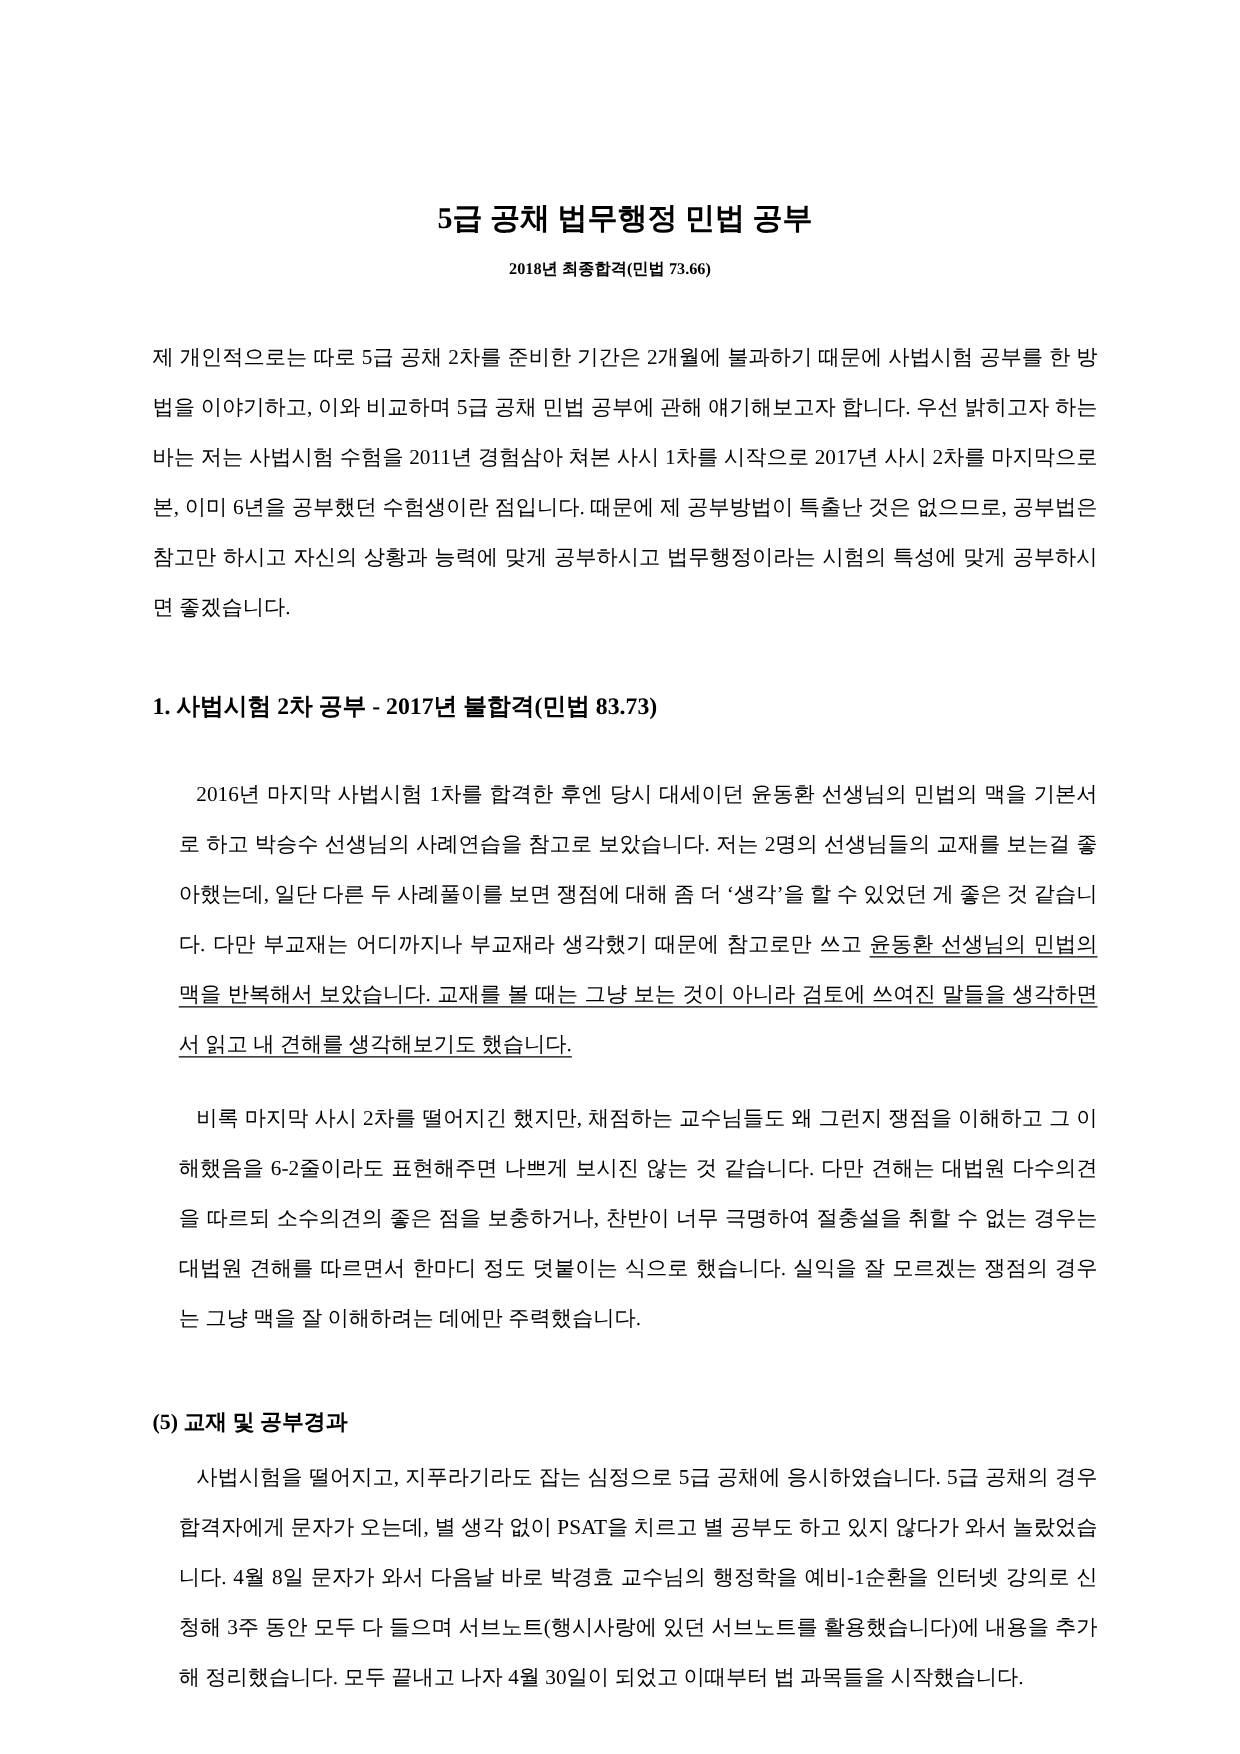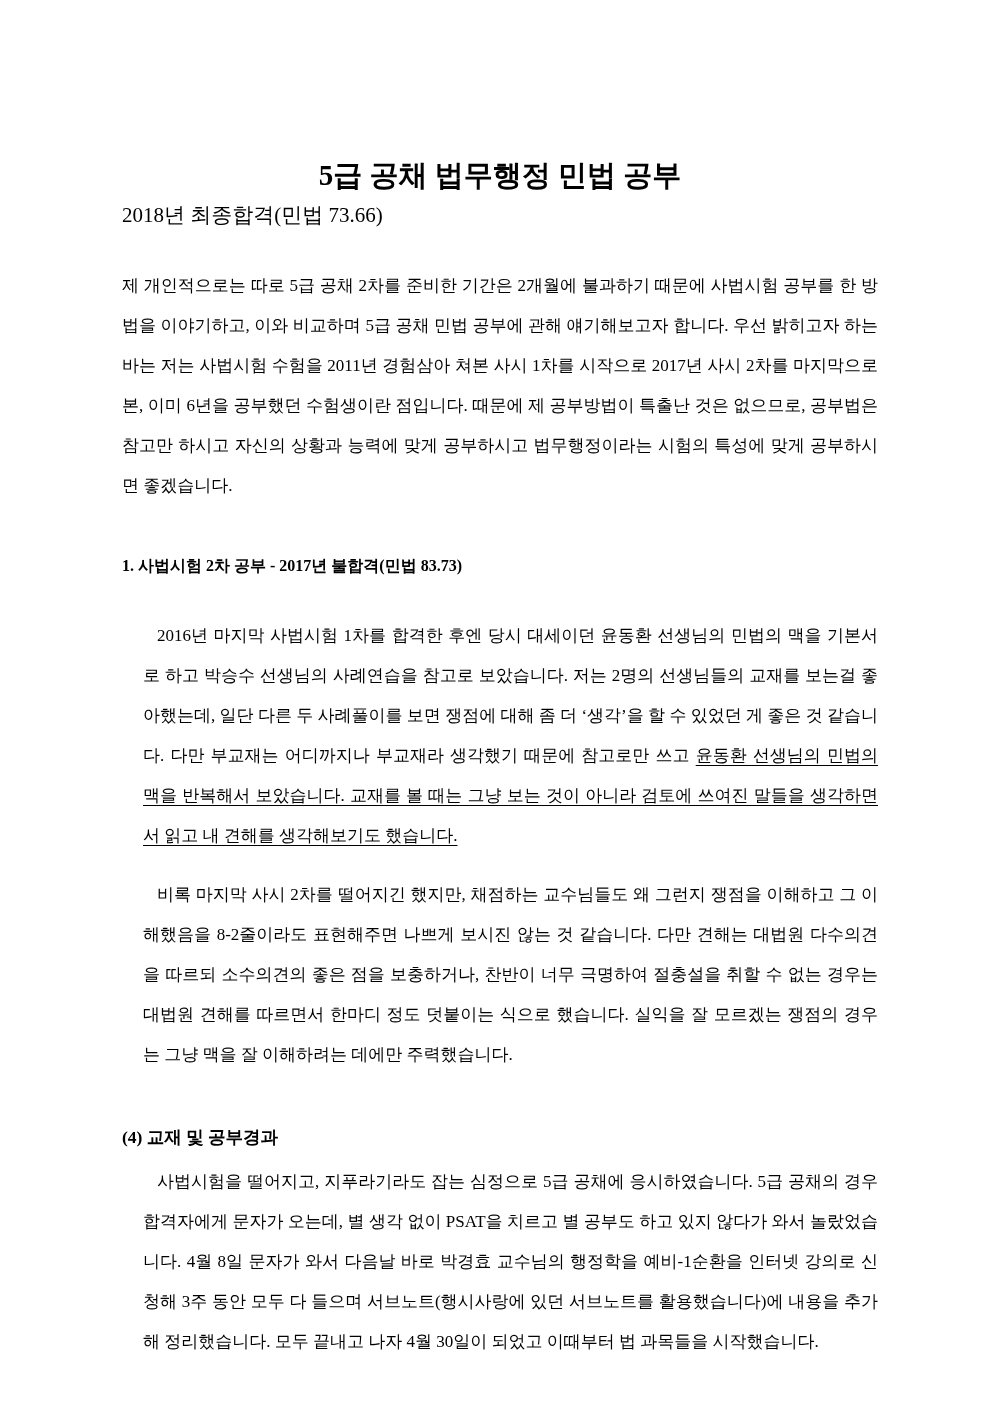--- a/index.html
+++ b/index.html
@@ -15,30 +15,30 @@
     position: relative;
     overflow: hidden;
   }
   .page {
     position: absolute;
     left: 122px;
     top: 158px;
     width: 756px;
   }
   .doc-title {
-    font-size: 29px;
+    font-size: 24px;
     font-weight: bold;
     text-align: center;
     margin: 0 0 8px 0;
     line-height: 34px;
   }
   .byline {
-    text-align: left;
-    font-weight: normal;
-    font-size: 21px;
+    text-align: center;
+    font-weight: bold;
+    font-size: 13px;
     line-height: 30px;
     margin: 0 0 36px 0;
   }
   .byline .line1 {
     padding-right: 24px;
   }
   .body-para {
     font-size: 17px;
     line-height: 40px;
     text-align: justify;
@@ -46,21 +46,21 @@
     margin: 0;
   }
   .indent {
     text-indent: 14px;
     margin-left: 21px;
   }
   .para-intro   { margin-bottom: 47px; }
   .para-s1a     { margin-bottom: 19px; }
   .para-s1b     { margin-bottom: 50px; }
   .sec-heading {
-    font-size: 16px;
+    font-size: 19px;
     font-weight: bold;
     margin: 0 0 37px 0;
     line-height: 26px;
   }
   .sub-heading {
     font-size: 17.5px;
     font-weight: bold;
     margin: 0 0 13px 0;
     line-height: 24px;
   }
@@ -80,20 +80,20 @@
   <div class="byline">
     <div class="line1">2018년 최종합격(민법 73.66)</div>
   </div>
 
   <p class="body-para para-intro">제 개인적으로는 따로 5급 공채 2차를 준비한 기간은 2개월에 불과하기 때문에 사법시험 공부를 한 방법을 이야기하고, 이와 비교하며 5급 공채 민법 공부에 관해 얘기해보고자 합니다. 우선 밝히고자 하는 바는 저는 사법시험 수험을 2011년 경험삼아 쳐본 사시 1차를 시작으로 2017년 사시 2차를 마지막으로 본, 이미 6년을 공부했던 수험생이란 점입니다. 때문에 제 공부방법이 특출난 것은 없으므로, 공부법은 참고만 하시고 자신의 상황과 능력에 맞게 공부하시고 법무행정이라는 시험의 특성에 맞게 공부하시면 좋겠습니다.</p>
 
   <h2 class="sec-heading">1. 사법시험 2차 공부 - 2017년 불합격(민법 83.73)</h2>
 
   <p class="body-para indent para-s1a"><span>2016년 마지막 사법시험 1차를 합격한 후엔 당시 대세이던 윤동환 선생님의 민법의 맥을 기본서로 하고 박승수 선생님의 사례연습을 참고로 보았습니다. 저는 2명의 선생님들의 교재를 보는걸 좋아했는데, 일단 다른 두 사례풀이를 보면 쟁점에 대해 좀 더 ‘생각’을 할 수 있었던 게 좋은 것 같습니다. 다만 부교재는 어디까지나 부교재라 생각했기 때문에 참고로만 쓰고 </span><span class="ul-span">윤동환 선생님의 민법의 맥을 반복해서 보았습니다. 교재를 볼 때는 그냥 보는 것이 아니라 검토에 쓰여진 말들을 생각하면서 읽고 내 견해를 생각해보기도 했습니다.</span></p>
 
-  <p class="body-para indent para-s1b">비록 마지막 사시 2차를 떨어지긴 했지만, 채점하는 교수님들도 왜 그런지 쟁점을 이해하고 그 이해했음을 8-2줄이라도 표현해주면 나쁘게 보시진 않는 것 같습니다. 다만 견해는 대법원 다수의견을 따르되 소수의견의 좋은 점을 보충하거나, 찬반이 너무 극명하여 절충설을 취할 수 없는 경우는 대법원 견해를 따르면서 한마디 정도 덧붙이는 식으로 했습니다. 실익을 잘 모르겠는 쟁점의 경우는 그냥 맥을 잘 이해하려는 데에만 주력했습니다.</p>
+  <p class="body-para indent para-s1b">비록 마지막 사시 2차를 떨어지긴 했지만, 채점하는 교수님들도 왜 그런지 쟁점을 이해하고 그 이해했음을 6-2줄이라도 표현해주면 나쁘게 보시진 않는 것 같습니다. 다만 견해는 대법원 다수의견을 따르되 소수의견의 좋은 점을 보충하거나, 찬반이 너무 극명하여 절충설을 취할 수 없는 경우는 대법원 견해를 따르면서 한마디 정도 덧붙이는 식으로 했습니다. 실익을 잘 모르겠는 쟁점의 경우는 그냥 맥을 잘 이해하려는 데에만 주력했습니다.</p>
 
 
-  <h3 class="sub-heading">(4) 교재 및 공부경과</h3>
+  <h3 class="sub-heading">(5) 교재 및 공부경과</h3>
 
   <p class="body-para indent">사법시험을 떨어지고, 지푸라기라도 잡는 심정으로 5급 공채에 응시하였습니다. 5급 공채의 경우 합격자에게 문자가 오는데, 별 생각 없이 PSAT을 치르고 별 공부도 하고 있지 않다가 와서 놀랐었습니다. 4월 8일 문자가 와서 다음날 바로 박경효 교수님의 행정학을 예비-1순환을 인터넷 강의로 신청해 3주 동안 모두 다 들으며 서브노트(행시사랑에 있던 서브노트를 활용했습니다)에 내용을 추가해 정리했습니다. 모두 끝내고 나자 4월 30일이 되었고 이때부터 법 과목들을 시작했습니다.</p>
 
 </div>
 
 </body></html>

